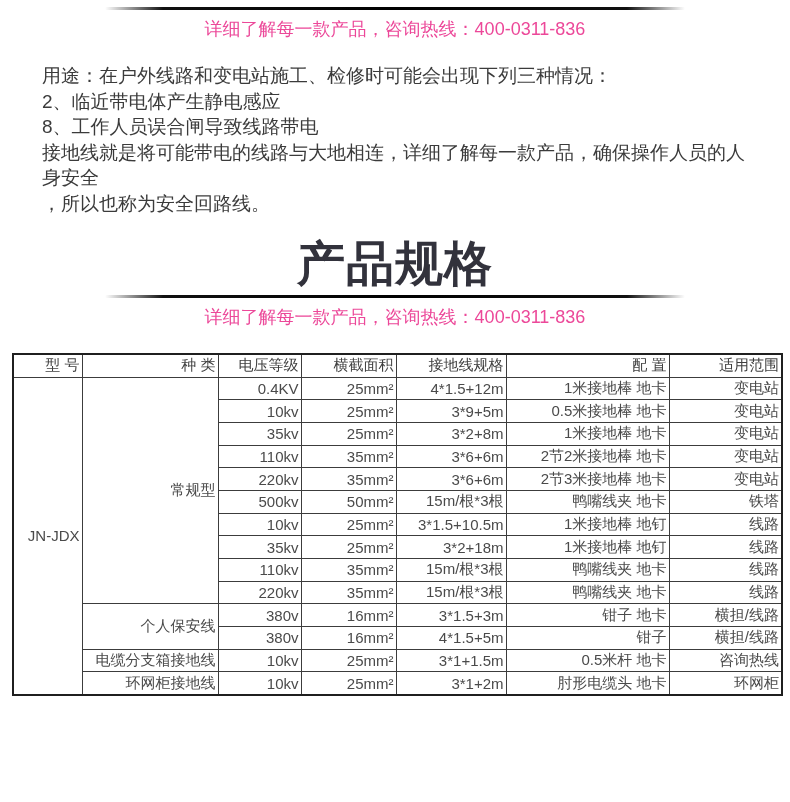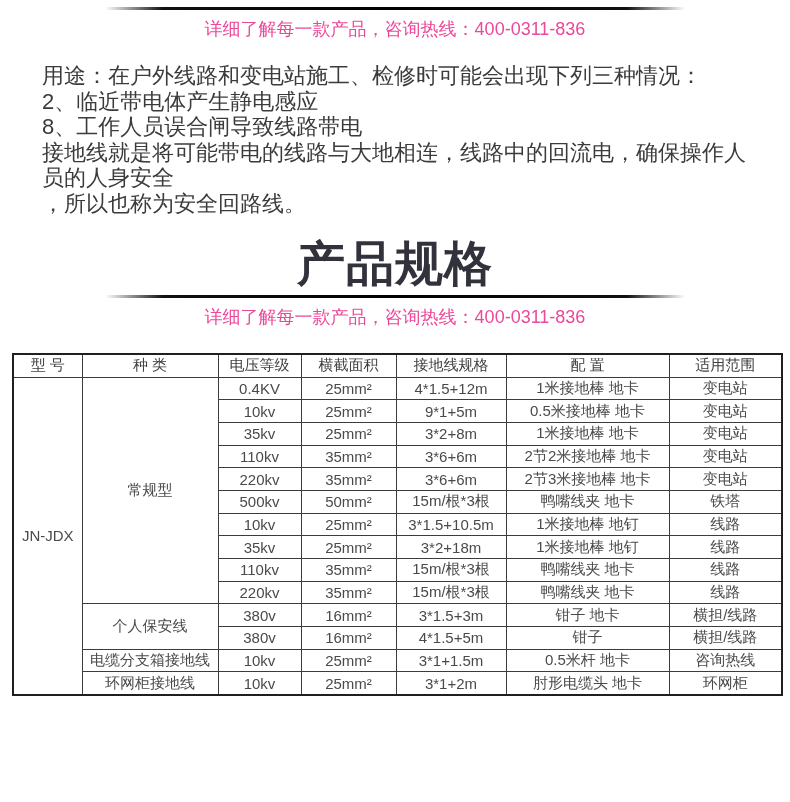--- a/index.html
+++ b/index.html
@@ -24,32 +24,32 @@
     background:linear-gradient(90deg, rgba(0,0,0,0) 0%, #101010 10%, #000000 50%, #101010 90%, rgba(0,0,0,0) 100%);
   }
   .hotline {
     margin-top:9px;
     text-align:center;
     font-size:18px; line-height:20px;
     color:#ec4899;
   }
   .paragraph {
     margin:24px 40px 0 42px;
-    font-size:22px;
+    font-size:19px;
     color:#3b3b3b;
   }
   .pline { line-height:25.5px; }
   .spec-table {
     border-collapse:collapse;
     table-layout:fixed;
     width:769px; height:343px;
     margin:26px 16px 0 12px;
     font-size:15px;
     color:#4a4a4a;
-    text-align:center;
+    text-align:right;
     border:2px solid #1f1f1f;
     padding-left:11px;
   }
   .spec-table th, .spec-table td {
     border:1px solid #3c3c3c;
     padding:0 2px;
     font-weight:normal;
     overflow:hidden;
     white-space:nowrap;
   }
@@ -61,21 +61,21 @@
 
 <div>
 
   <section>
     <div class="divider"></div>
     <p class="hotline">详细了解每一款产品，咨询热线：400-0311-836</p>
     <div class="paragraph">
       <div class="pline">用途：在户外线路和变电站施工、检修时可能会出现下列三种情况：</div>
       <div class="pline">2、临近带电体产生静电感应</div>
       <div class="pline">8、工作人员误合闸导致线路带电</div>
-      <div class="pline">接地线就是将可能带电的线路与大地相连，线路中的回流电，确保操作人员的人身安全</div>
+      <div class="pline">接地线就是将可能带电的线路与大地相连，详细了解每一款产品，确保操作人员的人身安全</div>
       <div class="pline">，所以也称为安全回路线。</div>
     </div>
   </section>
 
   <section>
     <h1 class="big-title">产品规格</h1>
     <div class="divider"></div>
     <p class="hotline">详细了解每一款产品，咨询热线：400-0311-836</p>
 
     <table class="spec-table">
@@ -105,21 +105,21 @@
           <td rowspan="10">常规型</td>
           <td>0.4KV</td>
           <td>25mm²</td>
           <td>4*1.5+12m</td>
           <td>1米接地棒 地卡</td>
           <td>变电站</td>
         </tr>
         <tr>
           <td>10kv</td>
           <td>25mm²</td>
-          <td>9*1+5m</td>
+          <td>3*9+5m</td>
           <td>0.5米接地棒 地卡</td>
           <td>变电站</td>
         </tr>
         <tr>
           <td>35kv</td>
           <td>25mm²</td>
           <td>3*2+8m</td>
           <td>1米接地棒 地卡</td>
           <td>变电站</td>
         </tr>

